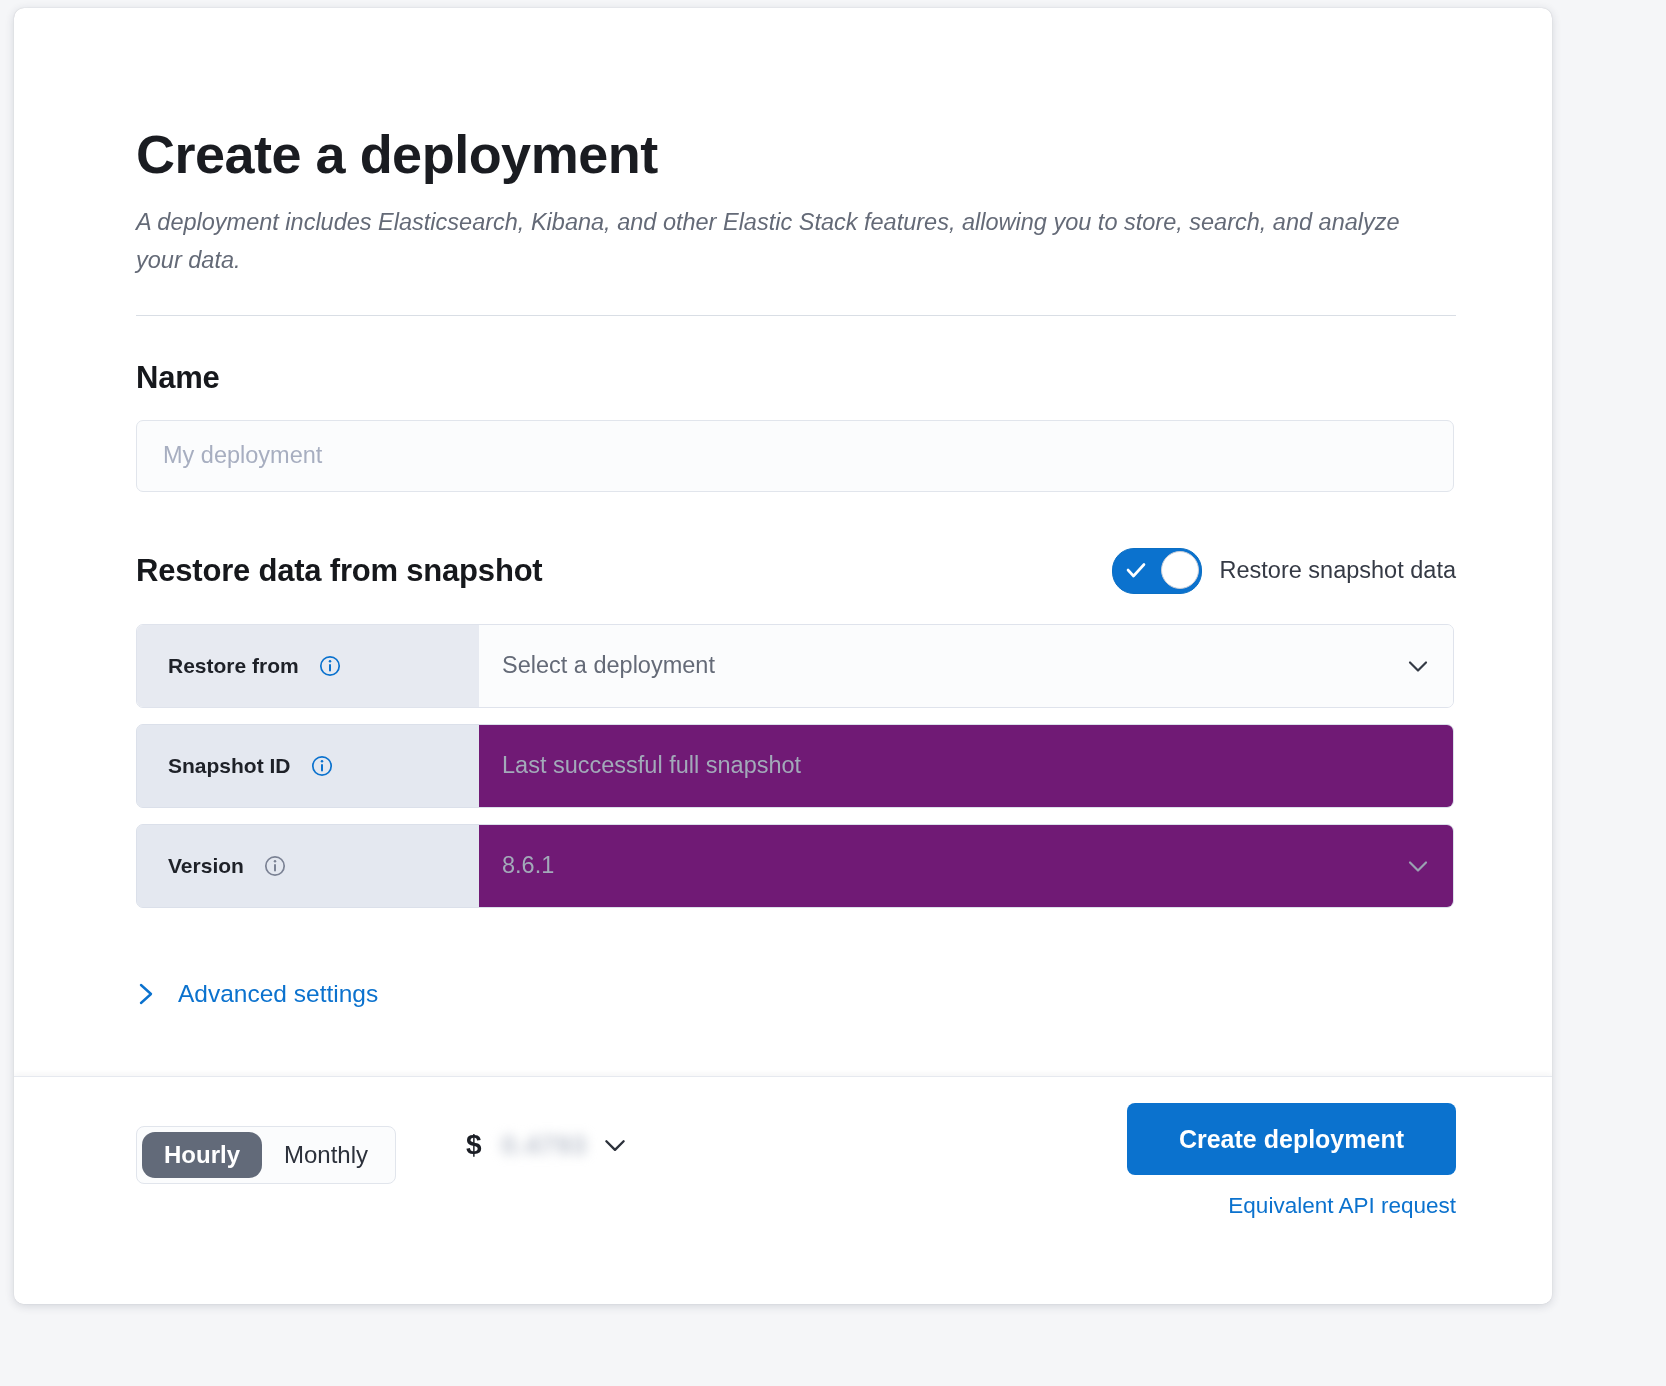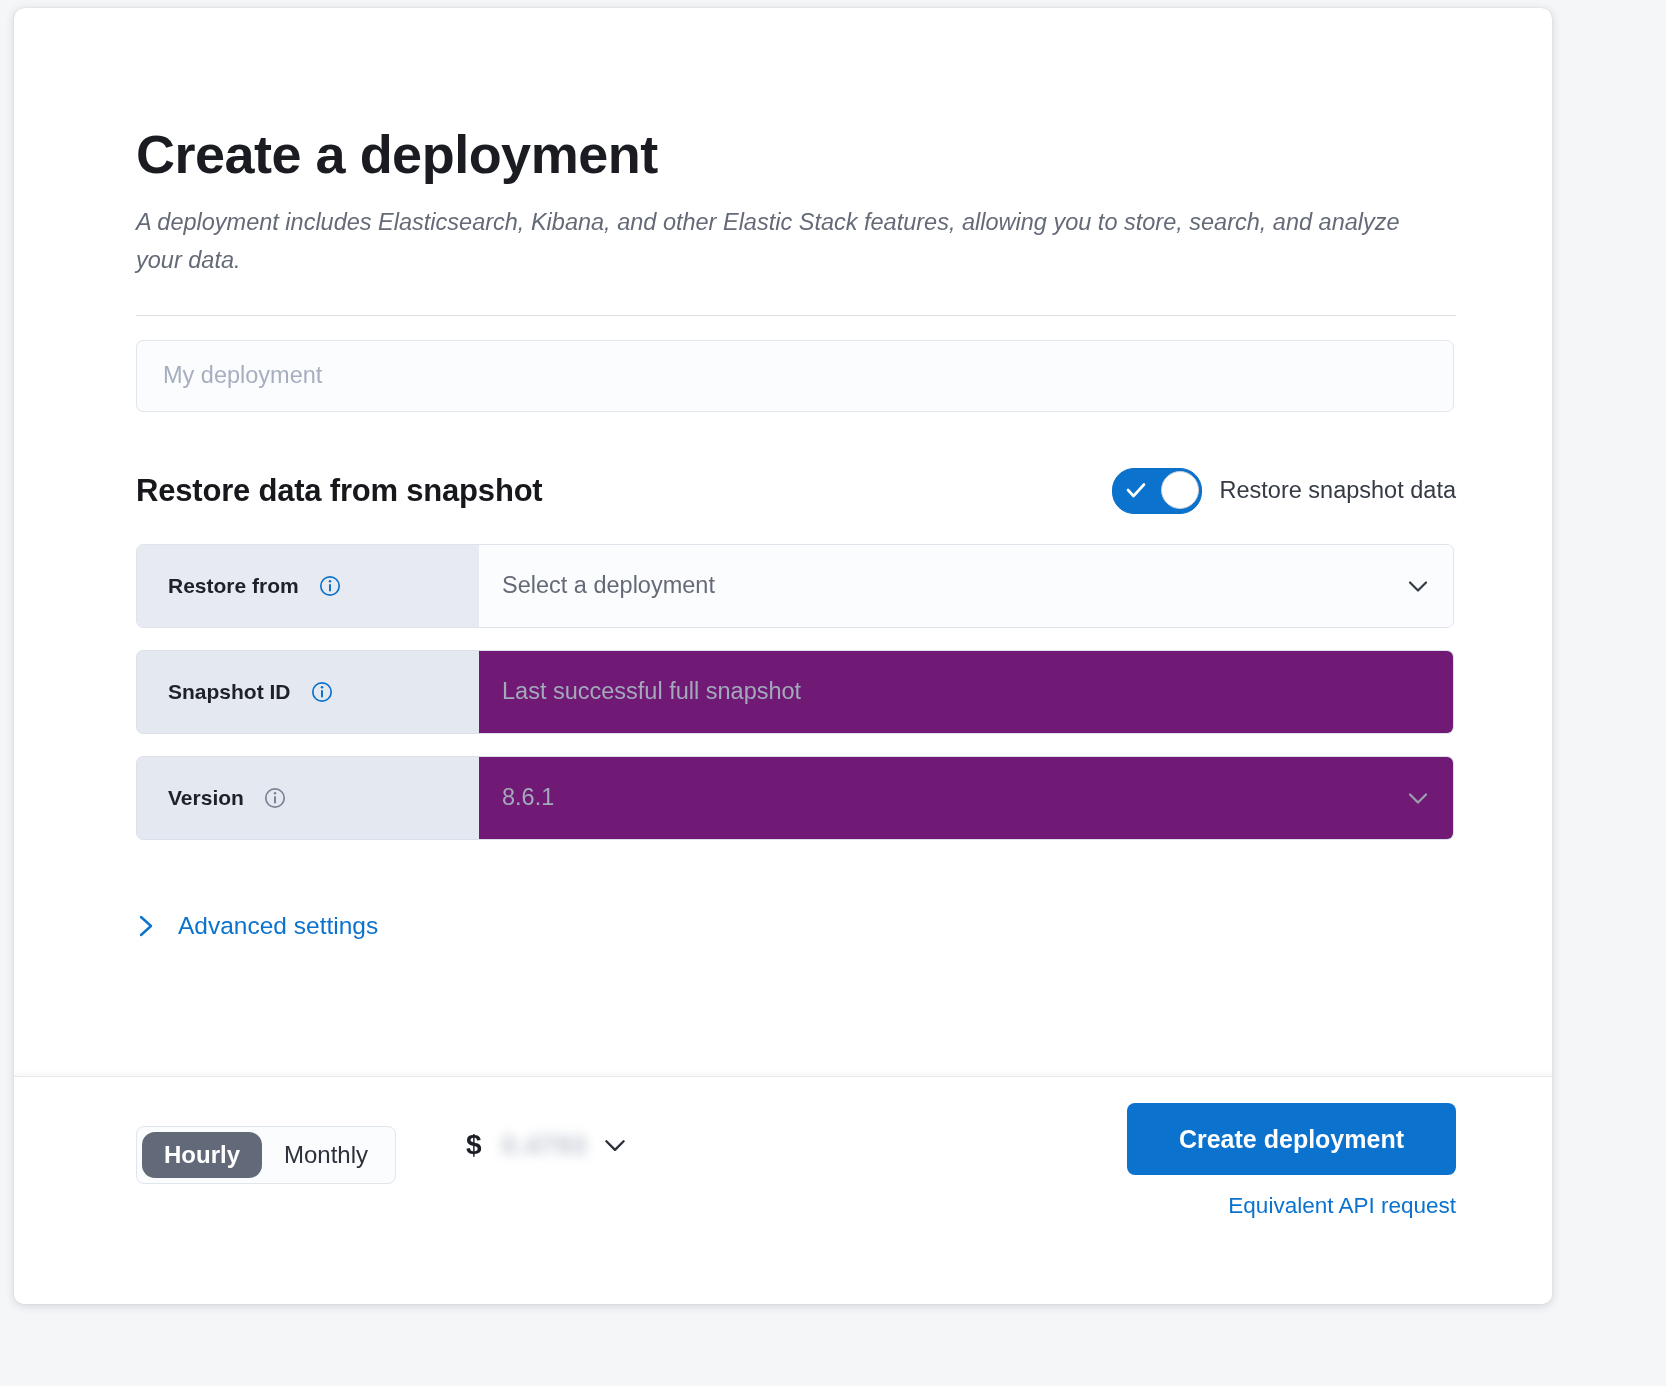--- a/index.html
+++ b/index.html
@@ -139,21 +139,21 @@
     color: #353a45;
     white-space: nowrap;
   }
 
   
   .form-row {
     display: flex;
     align-items: stretch;
     width: 1318px;
     height: 84px;
-    margin-top: 22px;
+    margin-top: 16px;
     border-radius: 7px;
     overflow: hidden;
     box-sizing: border-box;
     border: 1px solid #dfe3ec;
     background: #fbfcfd;
   }
   .form-row.first { margin-top: 30px; }
   .form-row .prepend {
     flex: 0 0 342px;
     background: #e7eaf1;
@@ -300,20 +300,21 @@
 <div class="page-frame">
 
   <div class="body-area">
     <div class="inner">
 
       <h1 class="title">Create a deployment</h1>
       <p class="subtitle">A deployment includes Elasticsearch, Kibana, and other Elastic Stack features, allowing you to store, search, and analyze your data.</p>
 
       <hr class="divider">
 
+      <h2 class="section-title">Name</h2>
 
       <div class="name-field">
         <span class="ph">My deployment</span>
       </div>
 
       <div class="restore-header">
         <h2 class="section-title" style="margin-top:0;">Restore data from snapshot</h2>
         <div class="restore-toggle-wrap">
           <span class="switch">
             <svg class="check" viewBox="0 0 20 20">

